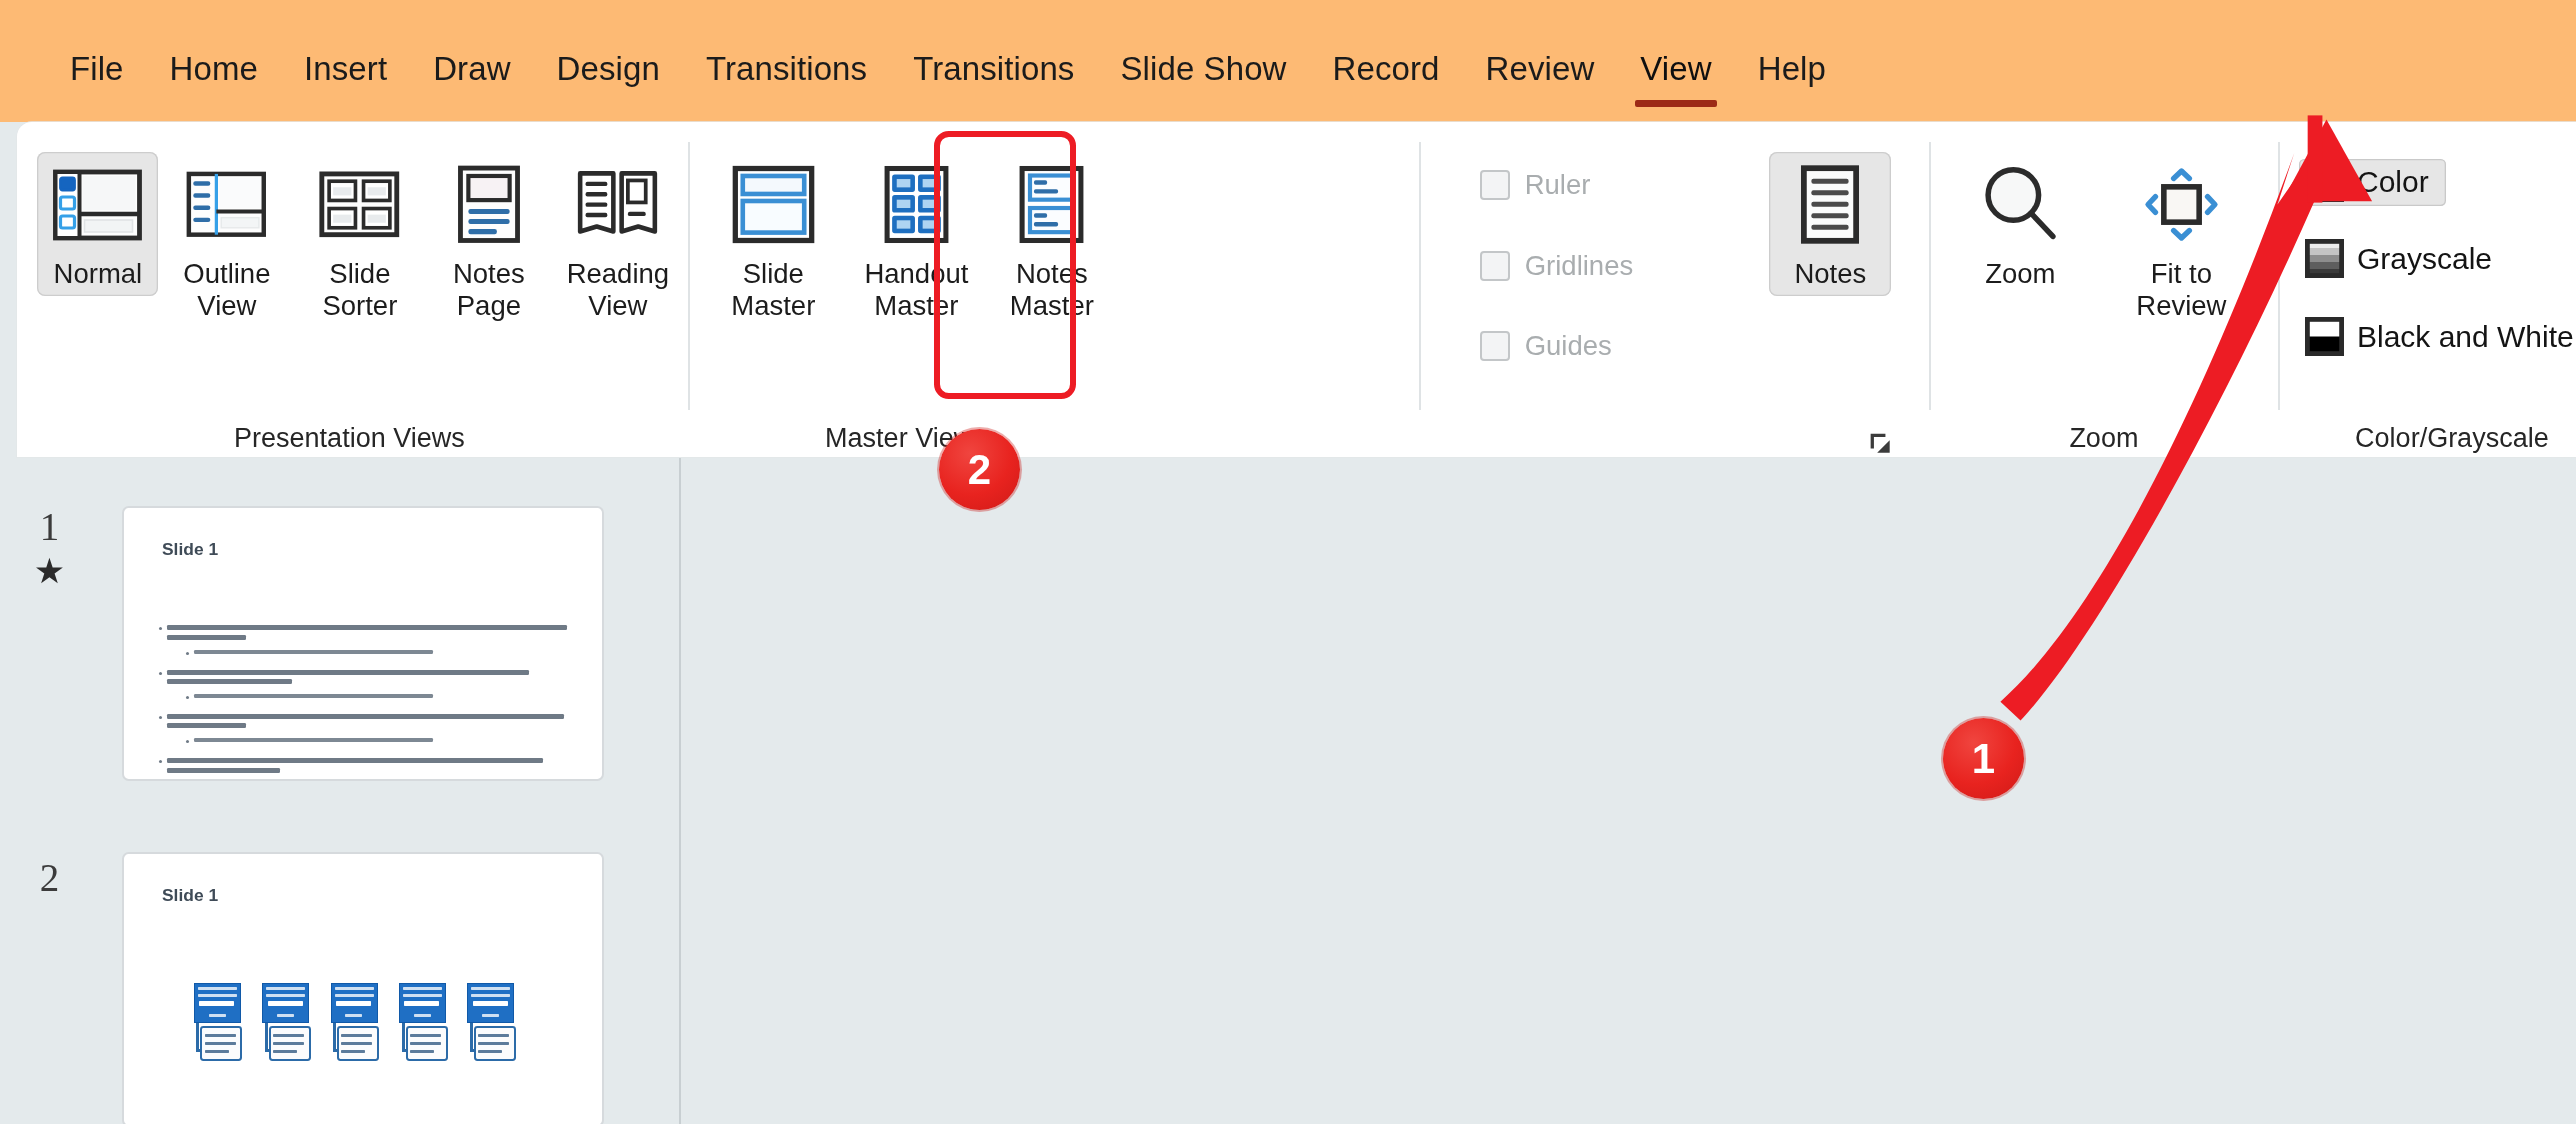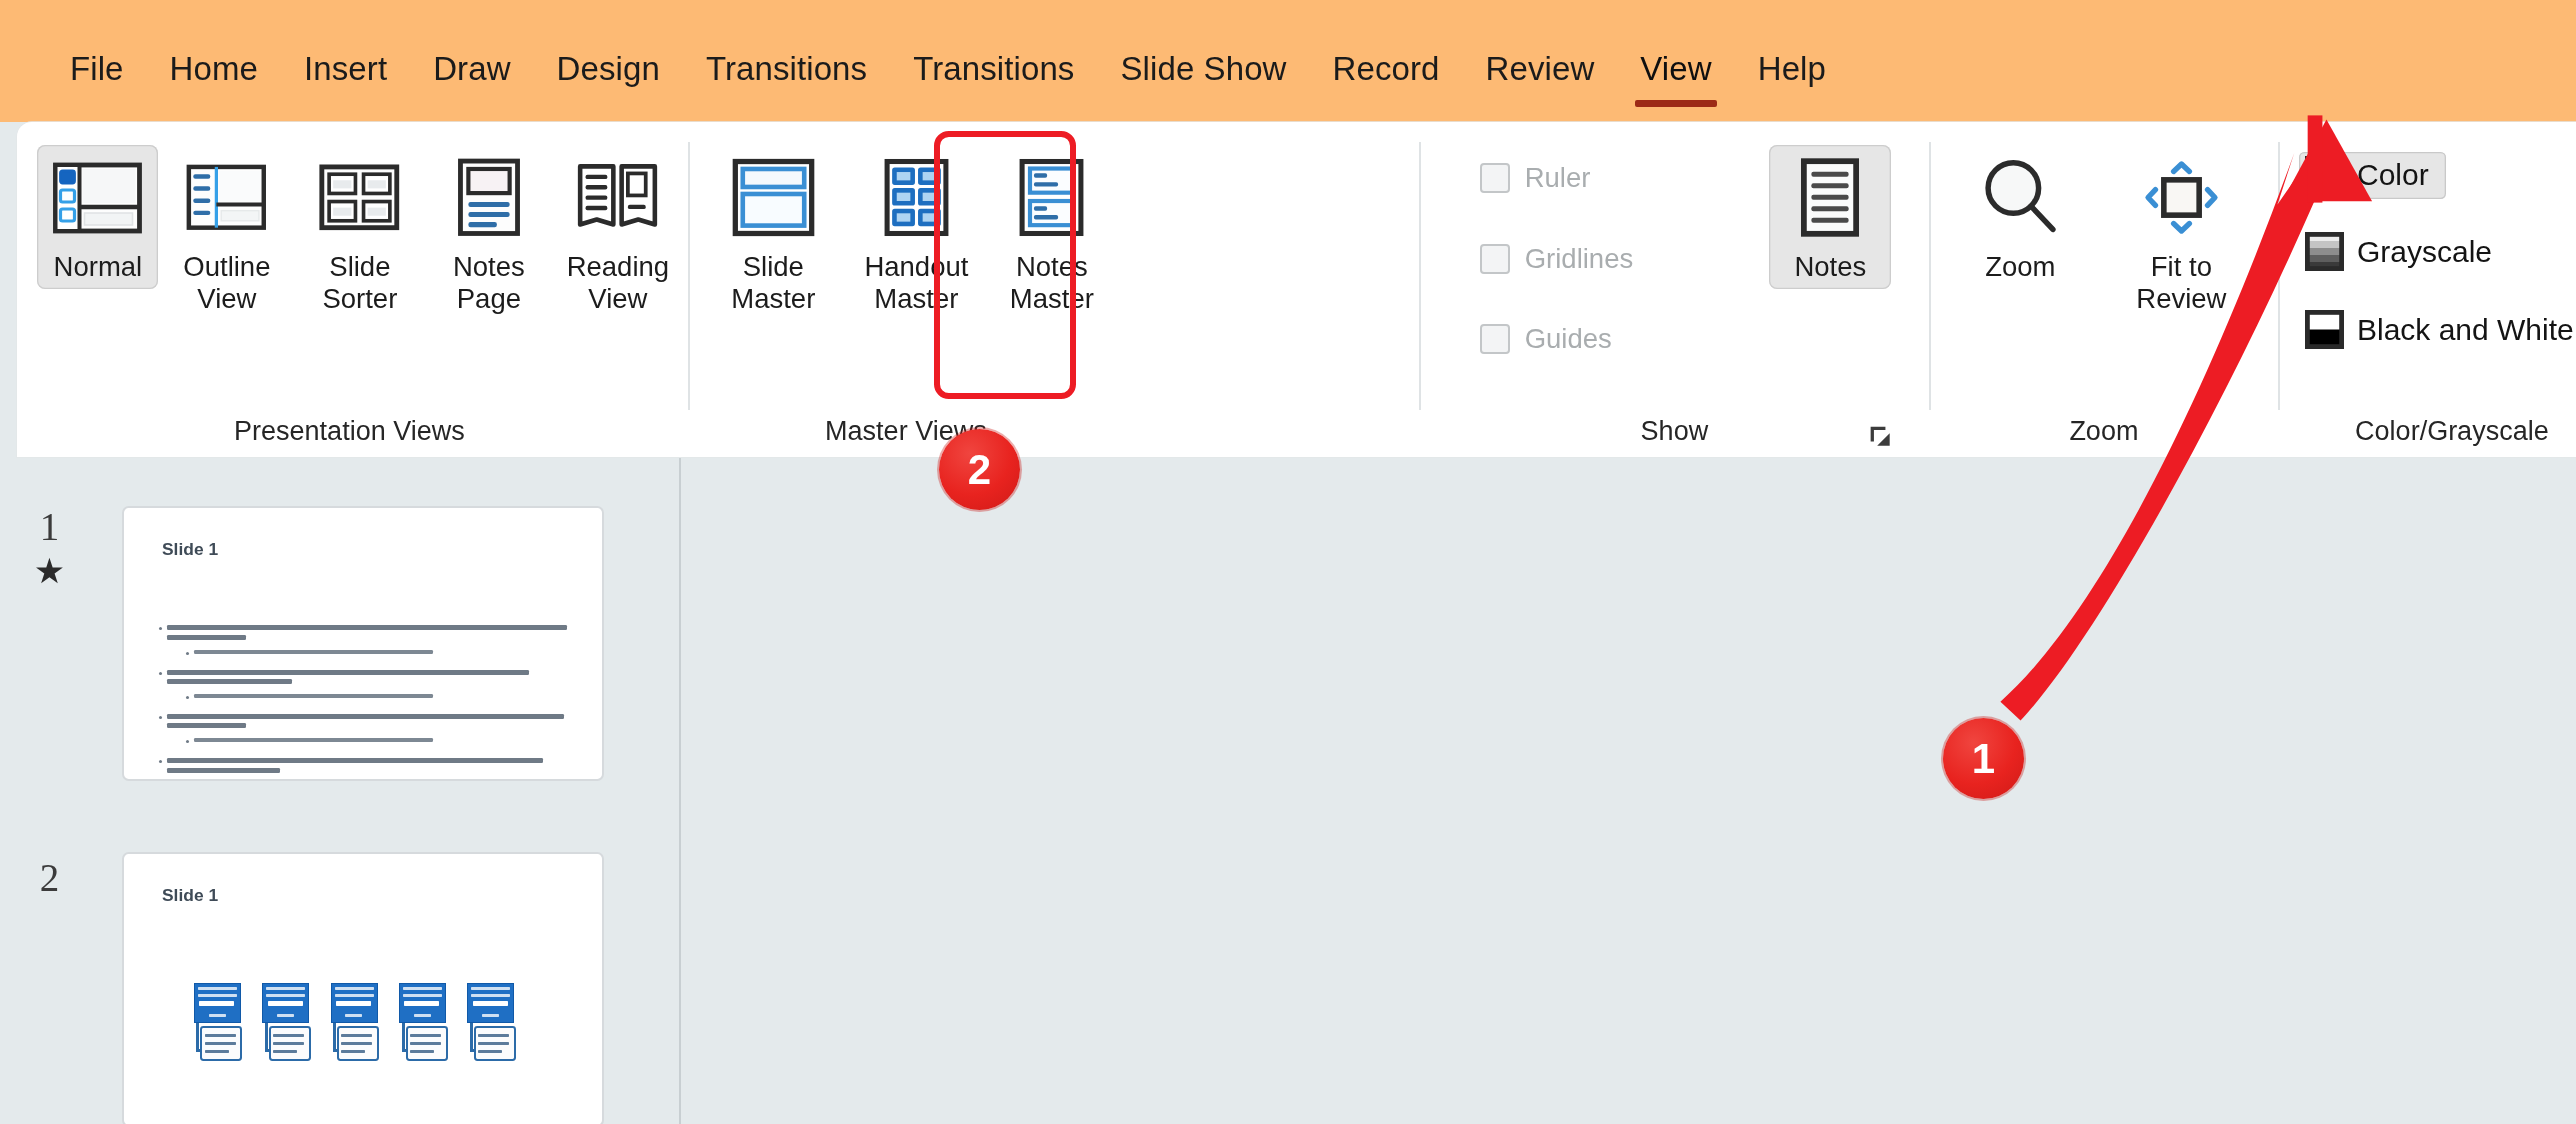--- a/index.html
+++ b/index.html
@@ -35,21 +35,21 @@
   
   .ribbon {
     position: absolute; left: 17.4px; top: 122px;
     width: 2603px; height: 335px;
     background: #ffffff;
     border-radius: 14.8px 14.8px 0 0;
     box-shadow: 0 0 0 0.7px #e3e7e9;
   }
   .ribbon-inner { position: relative; width: 100%; height: 100%; }
 
-  .grp { position: absolute; top: 8px; height: 334px; }
+  .grp { position: absolute; top: 15px; height: 334px; }
   .grp-label {
     position: absolute; bottom: 17.4px; left: 0; width: 100%;
     text-align: center; font-size: 27px; color: #262626;
     white-space: nowrap;
   }
   .grp-sep {
     position: absolute; top: 20px; width: 1.3px; height: 268px;
     background: #dfe3e5;
   }
 
@@ -386,21 +386,20 @@
                 <rect x="5.6" y="11.6" width="16.8" height="2.2" rx=".9"></rect>
                 <rect x="5.6" y="16.8" width="16.8" height="2.2" rx=".9"></rect>
                 <rect x="5.6" y="22" width="16.8" height="2.2" rx=".9"></rect>
                 <rect x="5.6" y="27.2" width="16.8" height="2.2" rx=".9"></rect>
               </g>
             </svg>
           </div>
           <div class="cap">Notes</div>
         </div>
 
-        <div class="grp-label" style="left:0; width:496px;">Show</div>
 
         <div class="launcher" style="left:443px; bottom:16px;">
           <svg class="ic" width="23" height="23" viewBox="0 0 14 14">
             <path d="M1 1 h9 v2 h-7 v7 h-2 z" fill="#3c3c3c"></path>
             <path d="M12.6 12.6 L5 12.6 L12.6 5 z" fill="#3c3c3c"></path>
           </svg>
         </div>
       </div>
 
       <div class="grp-sep" style="left:1912px;"></div>

